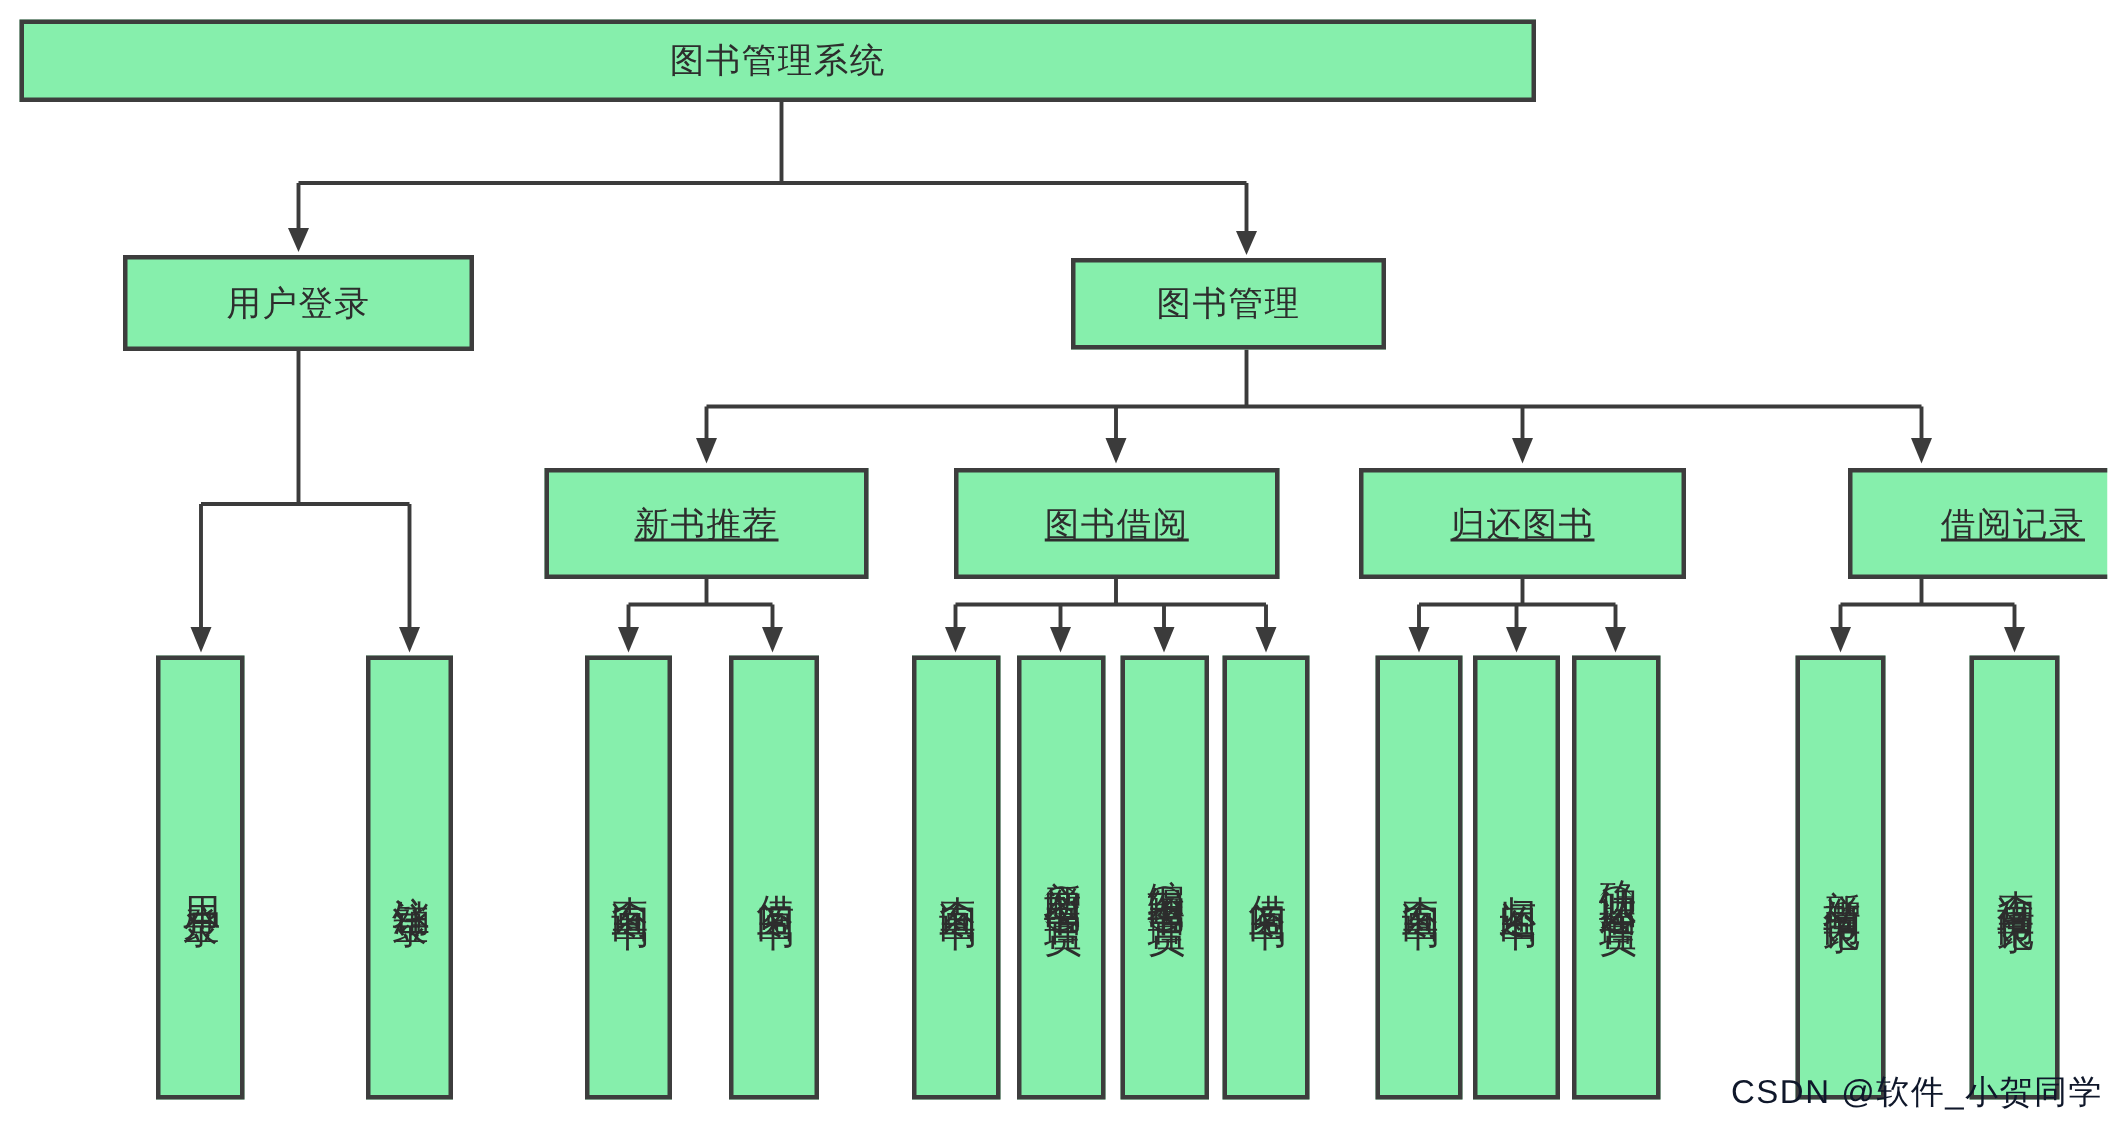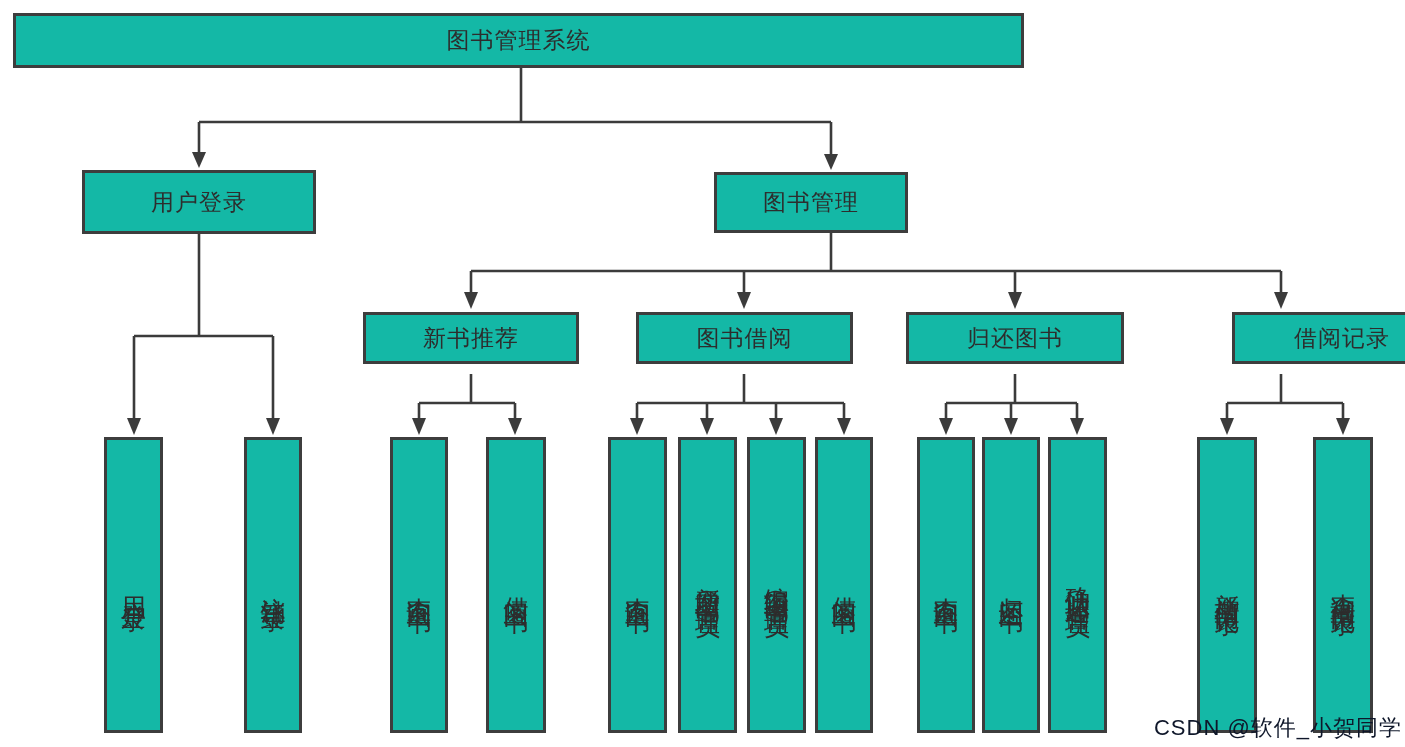--- a/index.html
+++ b/index.html
@@ -14,37 +14,37 @@
   }
   svg.wires {
     position: absolute;
     left: 0; top: 0;
     width: 1405px; height: 747px;
     z-index: 0;
   }
   .box {
     position: absolute;
     box-sizing: border-box;
-    background: #14b8a6;
+    background: #86efac;
     border: 3px solid #3d3d3d;
     display: flex;
     align-items: center;
     justify-content: center;
     z-index: 1;
     font-size: 23px;
     letter-spacing: 1px;
     white-space: nowrap;
   }
   
   .n-root { left: 13px;  top: 13px;  width: 1011px; height: 55px; }
   
   .n-l2a  { left: 82px;  top: 170px; width: 234px;  height: 64px; }
-  .n-l2b  { left: 714px; top: 172px; width: 194px;  height: 61px; }
-  
-  .n-l3   { top: 312px; height: 52px; }
+  .n-l2b  { left: 714px; top: 172px; width: 210px;  height: 61px; }
+  
+  .n-l3   { top: 312px; height: 74px; text-decoration: underline; }
   .n-l3a  { left: 363px;  width: 216px; }
   .n-l3b  { left: 636px;  width: 217px; text-align: right; }
   .n-l3c  { left: 906px;  width: 218px; }
   .n-l3d  { left: 1232px; width: 220px; }
   
   .vbox { top: 437px; height: 296px; width: 59px; font-size: 25px; }
   .vbox span {
     writing-mode: vertical-rl;
     text-orientation: mixed;
     letter-spacing: 4px;

